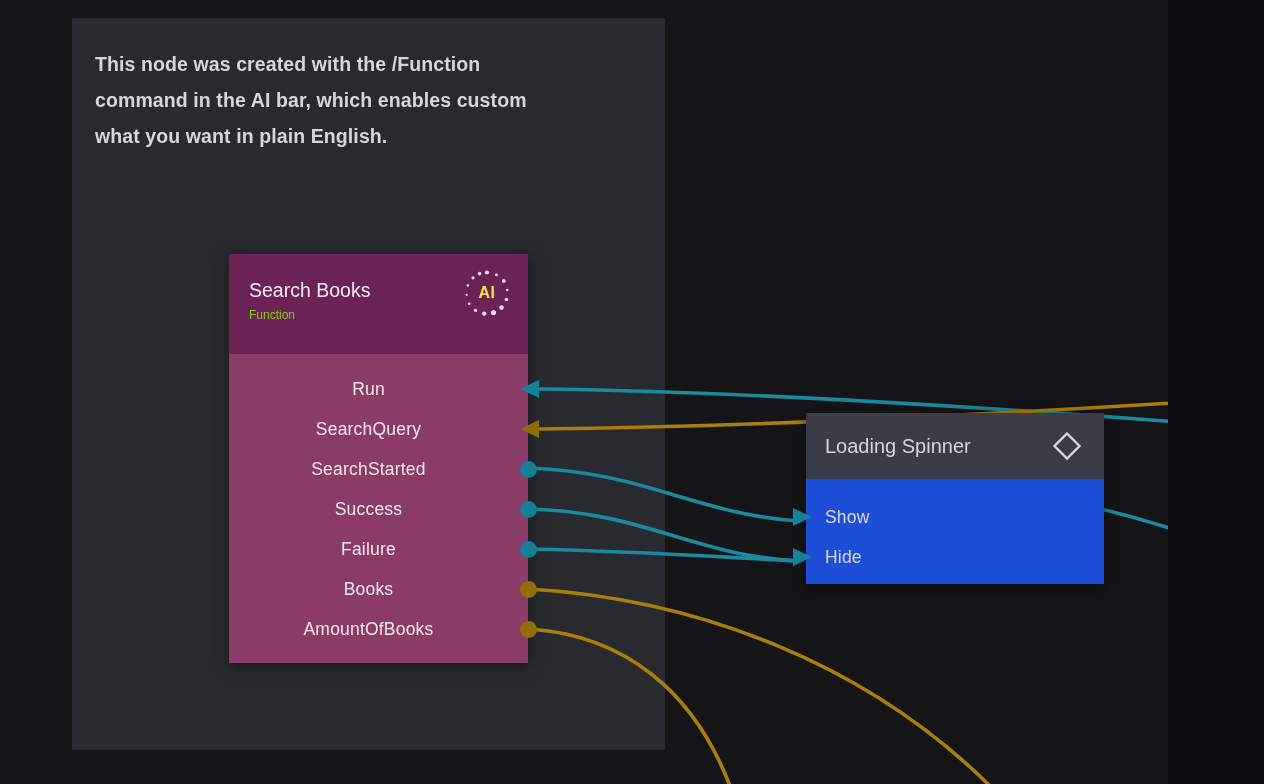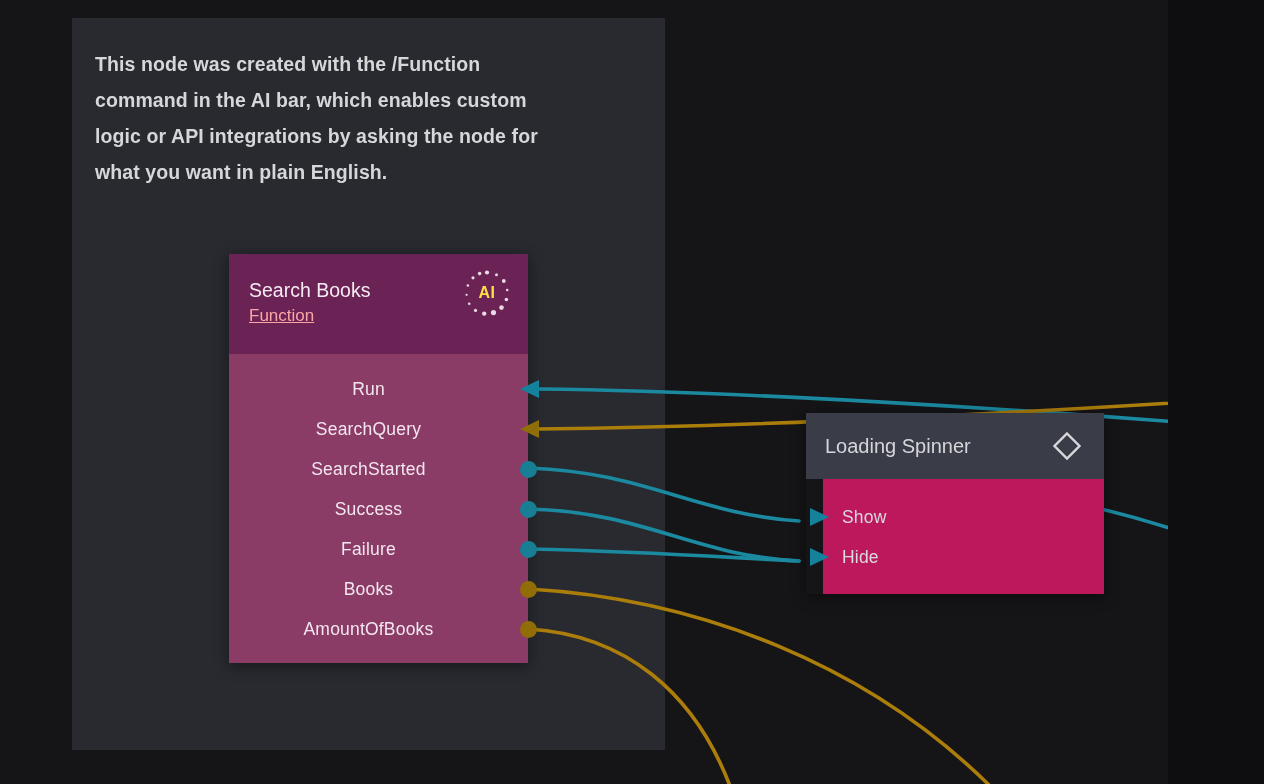--- a/index.html
+++ b/index.html
@@ -34,21 +34,21 @@
   .port-label{font-size:17.5px;letter-spacing:.2px;}
   .marker{position:absolute;top:50%;}
   
   .marker.output{width:17px;height:17px;border-radius:50%;right:-9px;margin-top:-8.5px;}
   .marker.output.teal{background:#187e94;}
   .marker.output.gold{background:#906d07;}
   
   .sb-node{left:229px;top:254px;width:299px;}
   .sb-header{height:100px;background:#6b2254;padding:24px 20px 4px 20px;}
   .sb-title{color:#f5ebf1;font-size:19.5px;line-height:25px;}
-  .sb-subtitle{color:#fca5a5;font-size:17px;line-height:25px;text-decoration:underline;}
+  .sb-subtitle{color:#84cc16;font-size:12px;line-height:25px;}
   .sb-body{background:#8a3c67;padding:15px 0 14px 0;}
   .sb-node .port-row{justify-content:center;padding-right:20px;}
   .sb-node .port-label{color:#f3e6ee;}
   
   .sb-node .marker.input{
     width:0;height:0;right:-11px;margin-top:-9px;
     border-top:9px solid transparent;border-bottom:9px solid transparent;
   }
   .sb-node .marker.input.teal{border-right:19px solid #15829b;}
   .sb-node .marker.input.gold{border-right:19px solid #8f6d07;}
@@ -57,40 +57,39 @@
   .ai-badge-text{
     position:absolute;left:0;top:0;width:100%;height:100%;
     display:flex;align-items:center;justify-content:center;
     color:#fde047;font-size:16px;font-weight:700;letter-spacing:.5px;
   }
   
   .ls-node{left:806px;top:413px;width:298px;}
   .ls-header{height:66px;background:#3a3d47;display:flex;align-items:center;
     justify-content:space-between;padding:0 22px 0 19px;}
   .ls-title{color:#d5d6da;font-size:20px;}
-  .ls-body{background:#be185d;padding:18px 0 17px 0;margin-left:17px;}
+  .ls-body{background:#1d4ed8;padding:18px 0 7px 0;}
   .ls-node .port-row{justify-content:flex-start;padding-left:19px;}
   .ls-node .port-label{color:#d9dade;}
   
   .ls-node .marker.input{
     width:0;height:0;left:-13px;margin-top:-9px;
     border-top:9px solid transparent;border-bottom:9px solid transparent;
   }
   .ls-node .marker.input.teal{border-left:19px solid #15829b;}
   .diamond-icon{display:block;}
 </style>
 </head>
 <body>
 
 <div id="canvas">
 
   <div class="comment-panel">
     <div class="comment-line">This node was created with the /Function</div>
     <div class="comment-line">command in the AI bar, which enables custom</div>
-    <div class="comment-line">logic or API integrations by asking the node for</div>
     <div class="comment-line">what you want in plain English.</div>
   </div>
 
   <svg id="wires" width="1264" height="784" viewBox="0 0 1264 784">
     <path class="wire teal" d="M 538 389 C 730 391 1010 408 1266 429"></path>
     <path class="wire gold" d="M 538 429 C 780 426 1020 413 1266 397"></path>
     <path class="wire teal" d="M 1000 491 C 1090 501 1180 528 1266 563"></path>
     <path class="wire teal" d="M 529 468 C 645 472 695 514 799 521"></path>
     <path class="wire teal" d="M 529 509 C 645 512 695 556 799 561"></path>
     <path class="wire teal" d="M 529 549 C 660 552 732 558 799 561"></path>

